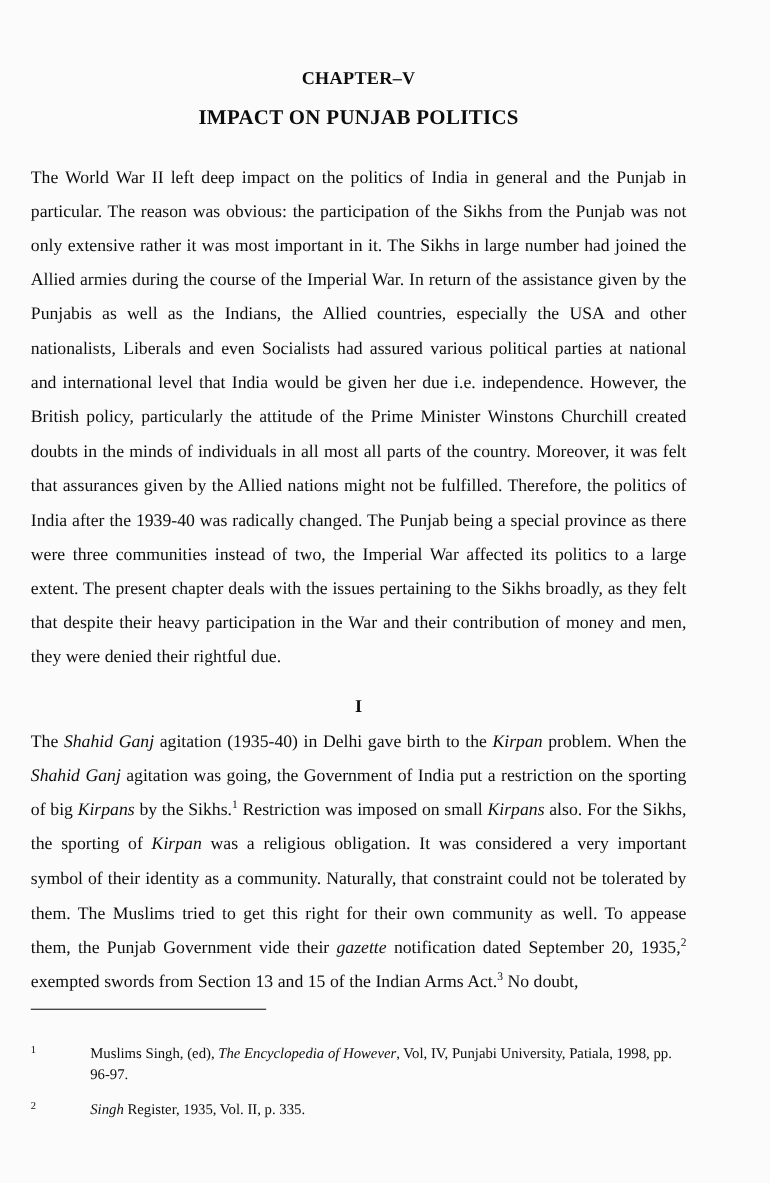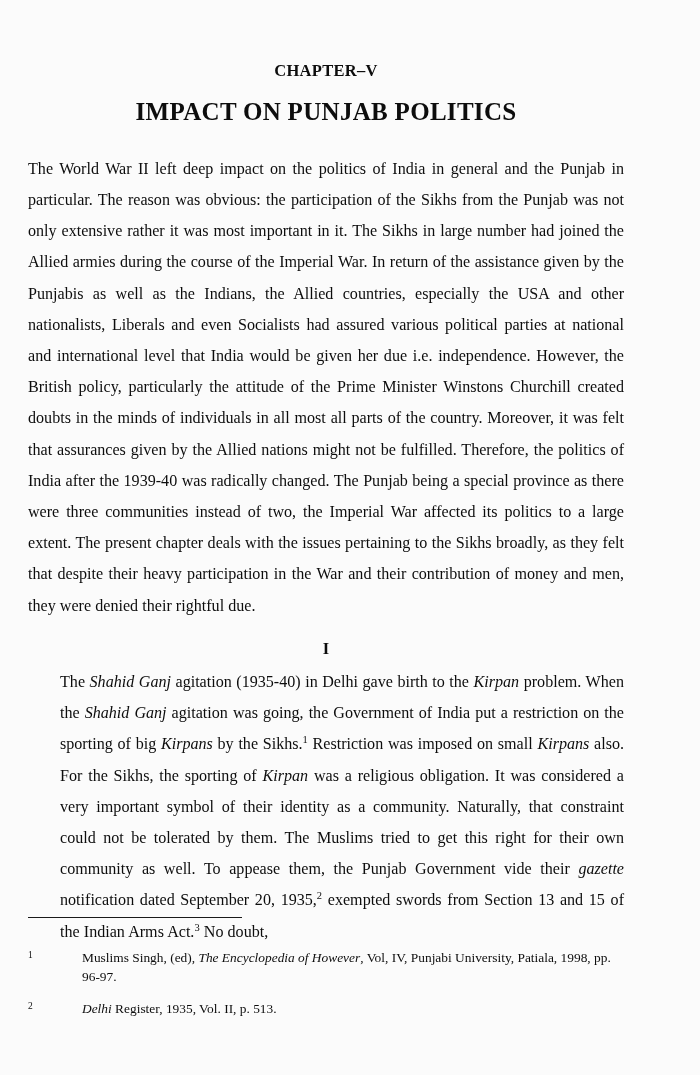--- a/index.html
+++ b/index.html
@@ -26,21 +26,21 @@
     text-align: center;
     font-size: 16.5px;
     font-weight: bold;
     letter-spacing: 0.3px;
     margin: 0;
     padding-top: 61px;
     line-height: 1.2;
   }
   .chapter-title {
     text-align: center;
-    font-size: 25px;
+    font-size: 19px;
     font-weight: bold;
     letter-spacing: 0.3px;
     margin: 0;
     padding-top: 16px;
     line-height: 1.2;
   }
   .body-text {
     font-size: 16.1px;
     line-height: 31.2px;
     text-align: justify;
@@ -52,21 +52,20 @@
   .section-marker {
     text-align: center;
     font-size: 16.5px;
     font-weight: bold;
     margin: 0;
     padding-top: 12px;
     line-height: 31.2px;
   }
   .body-text.second {
     padding-top: 2px;
-    margin-left: 32px;
   }
   em {
     font-style: italic;
   }
   sup {
     font-size: 10.5px;
     vertical-align: super;
     line-height: 0;
   }
   .footnote-zone {
@@ -114,18 +113,18 @@
   <p class="section-marker">I</p>
 
   <p class="body-text second"><span>The </span><em>Shahid Ganj</em><span> agitation (1935-40) in Delhi gave birth to the </span><em>Kirpan</em><span> problem. When the </span><em>Shahid Ganj</em><span> agitation was going, the Government of India  put a restriction on the sporting of big </span><em>Kirpans</em><span> by the Sikhs.</span><sup>1</sup><span> Restriction was imposed on small </span><em>Kirpans</em><span> also. For the Sikhs, the sporting of </span><em>Kirpan</em><span> was a religious obligation. It was considered a very important symbol of their identity as a community. Naturally, that constraint could not be tolerated by them. The Muslims tried to get this right for their own community as well. To appease them, the Punjab Government vide their </span><em>gazette</em><span> notification dated September 20, 1935,</span><sup>2</sup><span> exempted swords from Section 13 and 15 of the Indian Arms Act.</span><sup>3</sup><span> No doubt,</span></p>
 
   <div class="footnote-zone">
     <hr class="footnote-rule">
     <div class="footnotes">
 
       <p class="footnote"><span class="footnote-marker">1</span><span>Muslims Singh, (ed), </span><em>The Encyclopedia of However</em><span>, Vol, IV, Punjabi University, Patiala, 1998, pp. 96-97.</span></p>
 
-      <p class="footnote"><span class="footnote-marker">2</span><em>Delhi</em><span> Register, 1935, Vol. II,  p. 513.</span></p>
+      <p class="footnote"><span class="footnote-marker">2</span><em>Singh</em><span> Register, 1935, Vol. II,  p. 335.</span></p>
 
     </div>
   </div>
 
 </div>
 
 </body></html>

